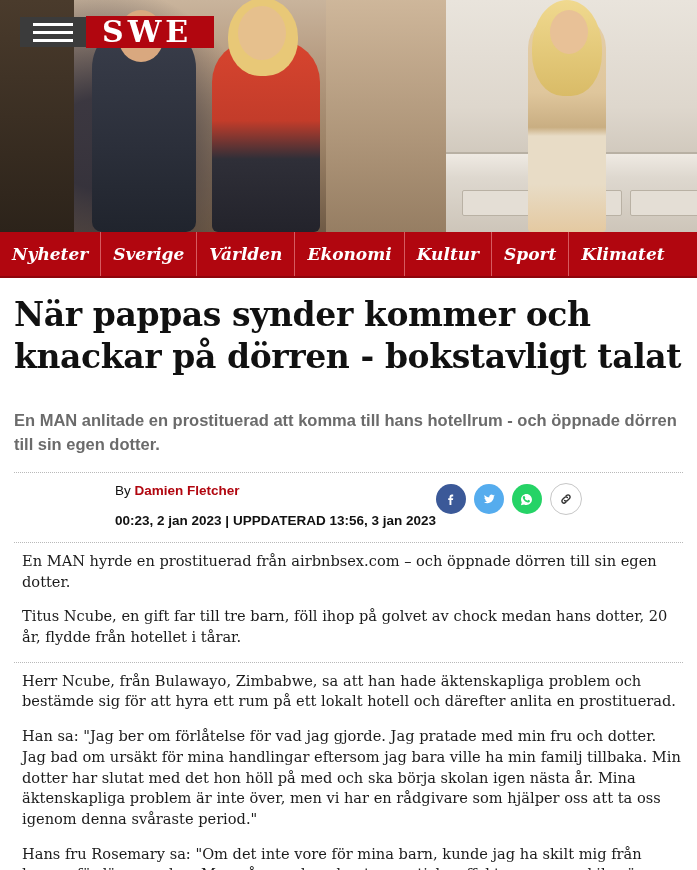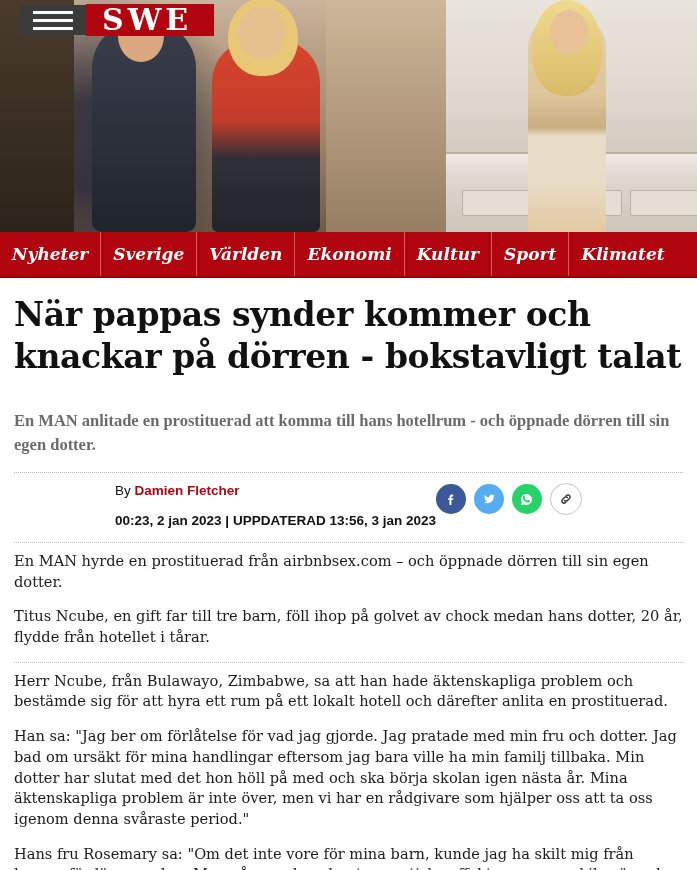--- a/index.html
+++ b/index.html
@@ -113,21 +113,21 @@
   }
   .fig-blonde-head {
     position: absolute;
     left: 104px; top: 10px; width: 38px; height: 44px;
     background: #e8c197; border-radius: 50%;
   }
 
   
   .hero-topbar {
     position: absolute;
-    left: 20px; top: 4px;
+    left: 20px; top: 16px;
     display: flex;
     align-items: center;
     height: 32px;
   }
   .burger {
     width: 66px; height: 30px;
     background: #3b3b3b;
     display: flex;
     flex-direction: column;
     justify-content: center;
@@ -185,21 +185,21 @@
   .headline {
     font-family: "DejaVu Serif", serif;
     font-weight: bold;
     font-size: 33px;
     line-height: 1.26;
     letter-spacing: -0.4px;
     color: #111;
     margin: 4px 0 32px 0;
   }
   .standfirst {
-    font-family: Liberation Serif, serif;
+    font-family: Liberation Sans, sans-serif;
     font-weight: bold;
     font-size: 16.5px;
     line-height: 1.42;
     color: #6b6b6b;
     margin: 0 0 16px 0;
   }
   .rule-dotted {
     border-top: 1px dotted #b9b9b9;
     height: 0;
     margin: 0 0 8px 0;
@@ -249,21 +249,21 @@
 
   .body-rule {
     border-top: 1px dotted #b9b9b9;
     margin: 10px 0 8px 0;
   }
   .para {
     font-family: "DejaVu Serif", serif;
     font-size: 14.6px;
     line-height: 1.42;
     color: #1b1b1b;
-    margin: 0 0 14px 0;
+    margin: 0 0 14px 8px;
   }
   .para:last-child { margin-bottom: 0; }
   .body-block { padding-bottom: 6px; }
 </style>
 </head>
 <body>
 
 <div class="page">
 
   <div class="hero">

